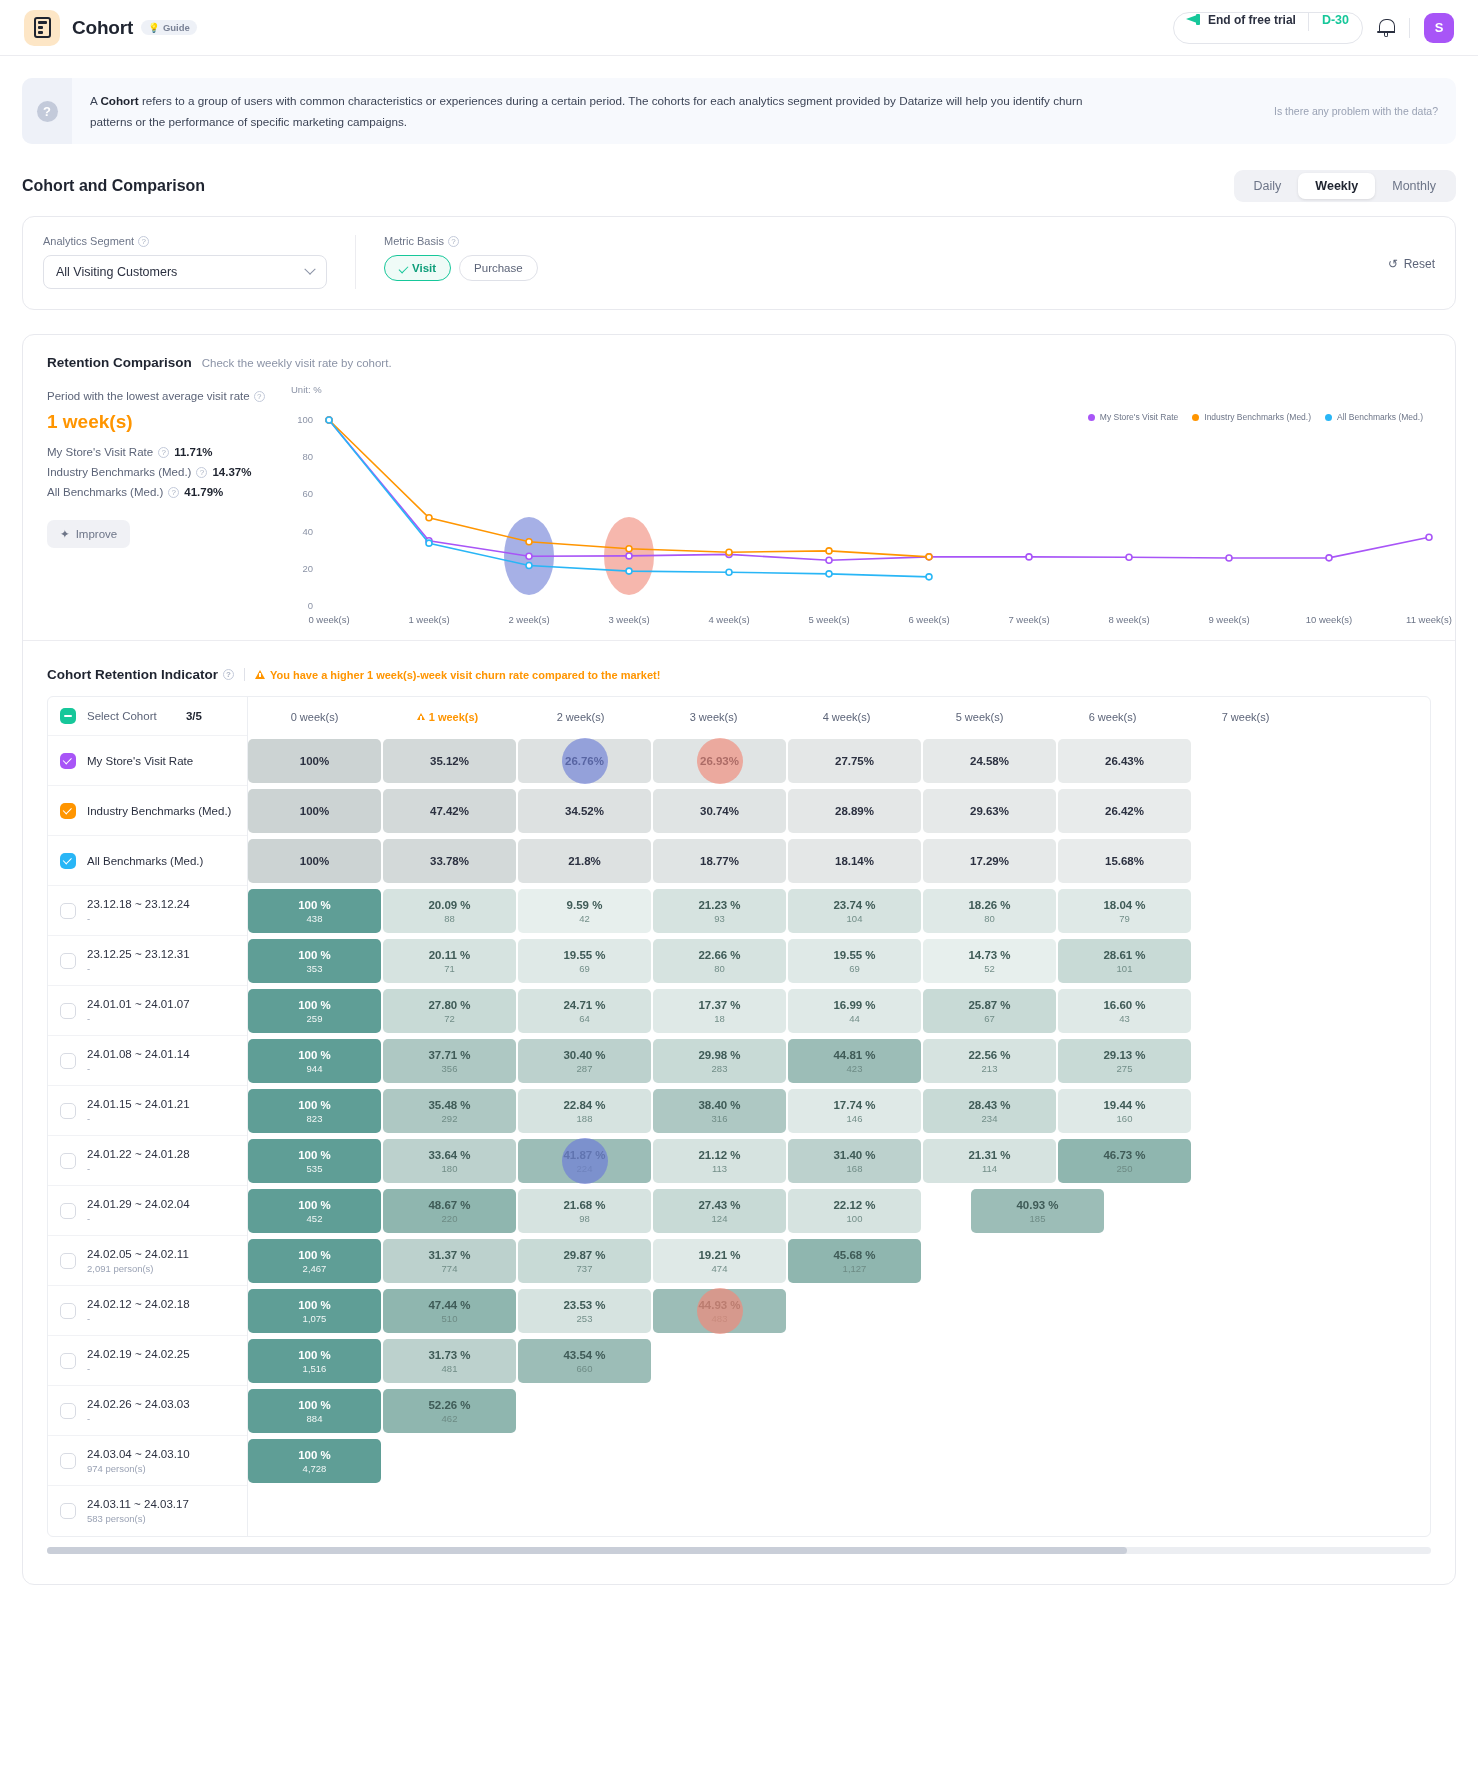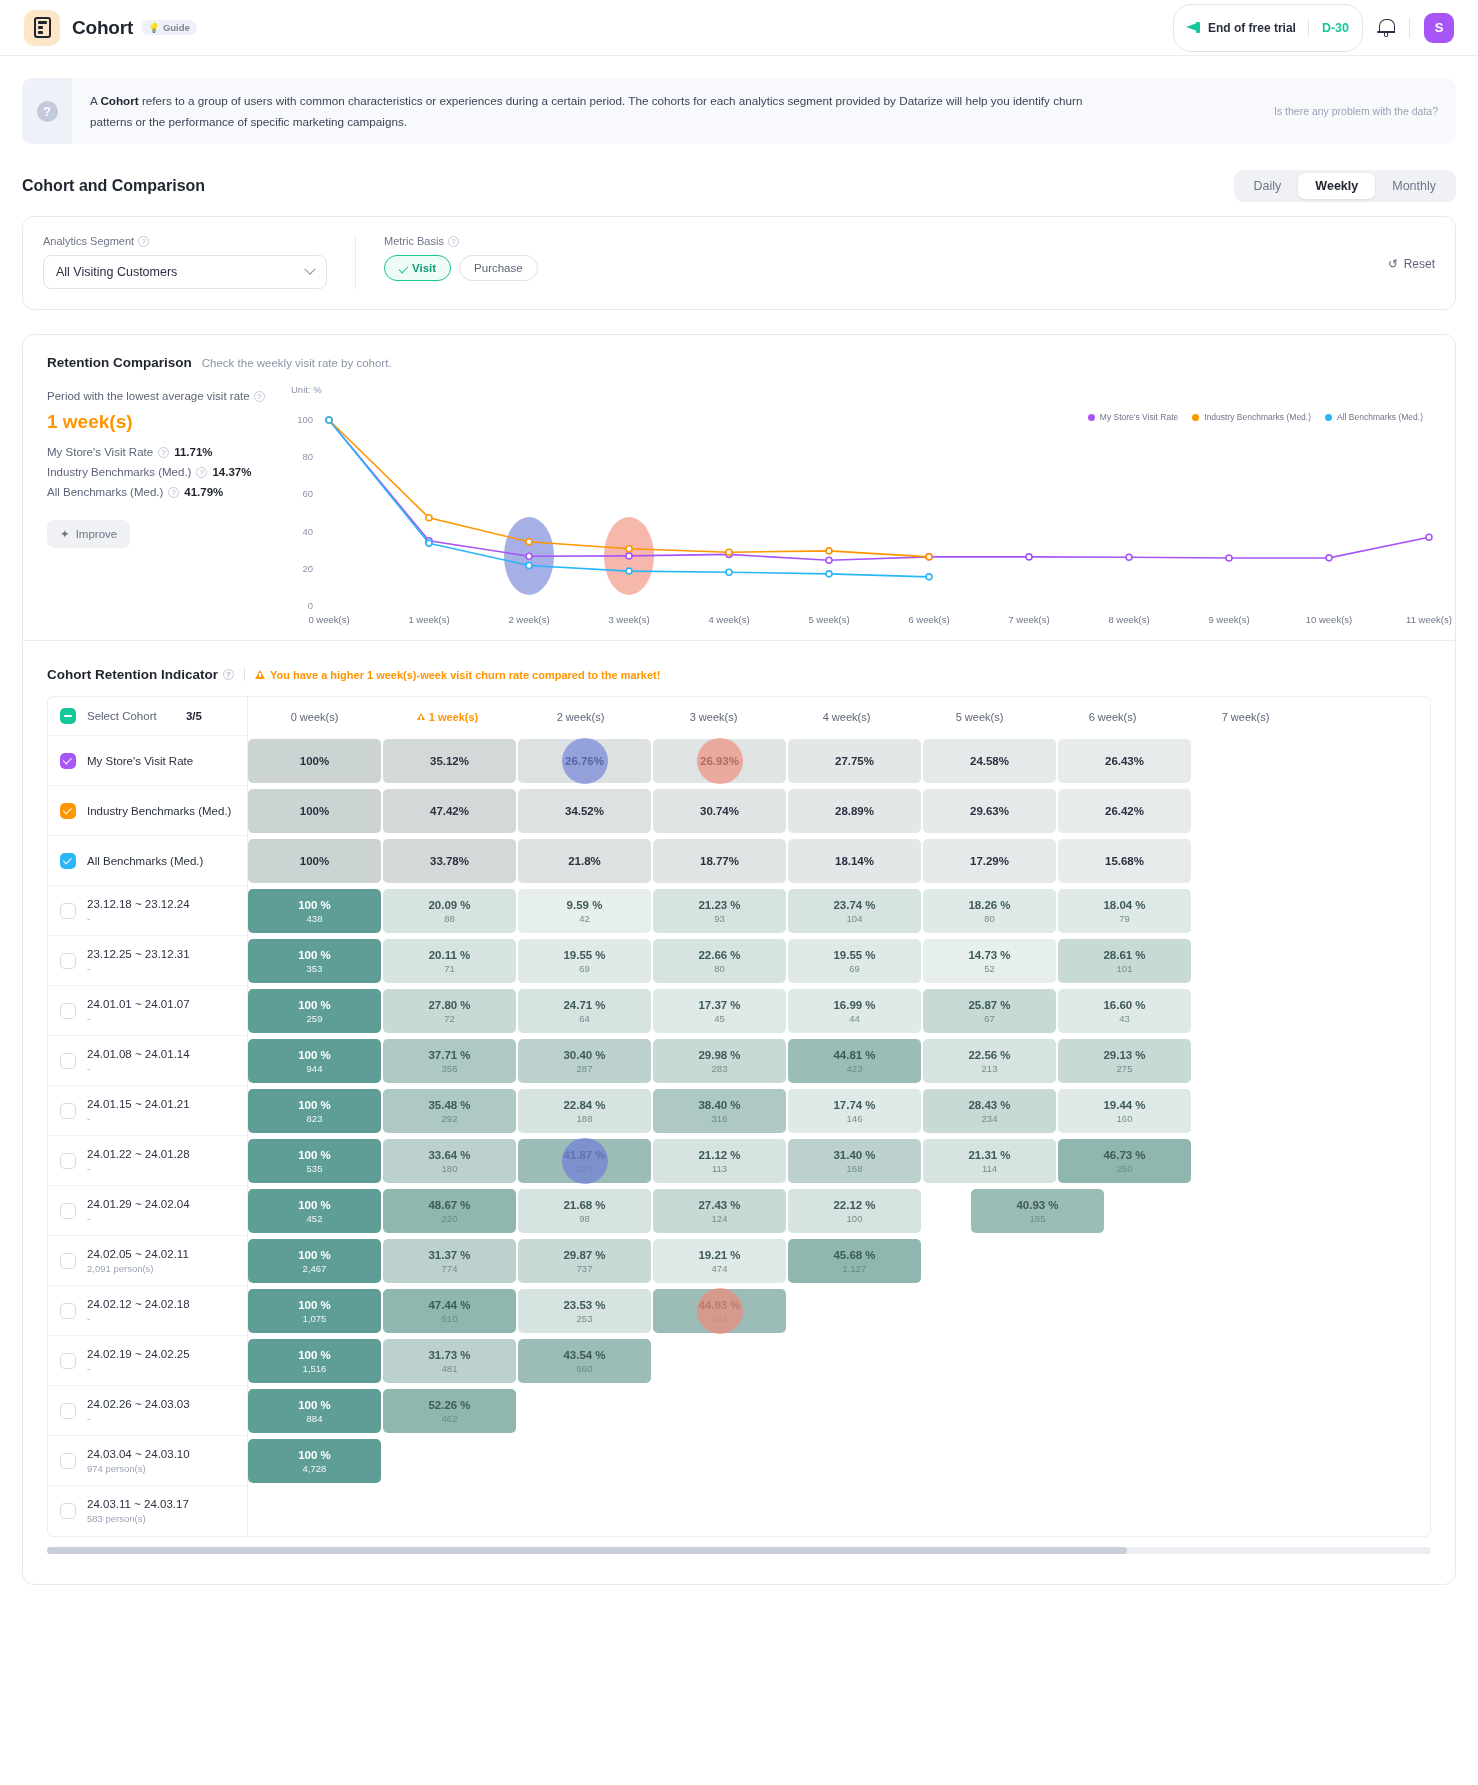--- a/index.html
+++ b/index.html
@@ -36,22 +36,22 @@
     box-shadow: 0 5px 0 0 #1f2430;
   }
   .page-title{ font-size:19px; font-weight:700; letter-spacing:-0.2px;}
   .guide-chip{
     margin-left:8px;display:inline-flex;align-items:center;gap:3px;
     background:#eef1f7;color:#7a8296;border-radius:10px;
     padding:2px 7px;font-size:9.5px;font-weight:600;
   }
   .topbar-right{ margin-left:auto; display:flex; align-items:center; gap:14px;}
   .trial-pill{
-    display:flex;align-items:center;border:1px solid #e3e5eb;border-radius:18px;
-    height:48px;overflow:hidden;background:#fff;
+    display:flex;align-items:flex-start;border:1px solid #e3e5eb;border-radius:18px;
+    height:32px;overflow:hidden;background:#fff;
   }
   .trial-left{display:flex;align-items:center;gap:7px;padding:0 12px;font-size:12px;font-weight:600;color:#2b3040;}
   .trial-sep{width:1px;height:18px;background:#e3e5eb;}
   .trial-right{padding:0 13px;font-size:12.5px;font-weight:700;color:#16c79a;}
   .megaphone{width:15px;height:11px;position:relative;}
   .megaphone i{
     display:block;position:absolute;left:0;top:1px;width:0;height:0;
     border-top:4.5px solid transparent;border-bottom:4.5px solid transparent;
     border-right:11px solid #16c79a;
   }
@@ -696,21 +696,21 @@
               <div class="dcell" style="background: rgb(200, 218, 214); color: rgb(63, 91, 87);">
                 <div class="dval" style="color: rgb(63, 91, 87);">27.80 %</div>
                 <div class="dcnt" style="color: rgb(106, 135, 129);">72</div>
               </div>
               <div class="dcell" style="background: rgb(214, 227, 224); color: rgb(63, 91, 87);">
                 <div class="dval" style="color: rgb(63, 91, 87);">24.71 %</div>
                 <div class="dcnt" style="color: rgb(106, 135, 129);">64</div>
               </div>
               <div class="dcell" style="background: rgb(223, 233, 231); color: rgb(63, 91, 87);">
                 <div class="dval" style="color: rgb(63, 91, 87);">17.37 %</div>
-                <div class="dcnt" style="color: rgb(106, 135, 129);">45</div>
+                <div class="dcnt" style="color: rgb(106, 135, 129);">18</div>
               </div>
               <div class="dcell" style="background: rgb(223, 233, 231); color: rgb(63, 91, 87);">
                 <div class="dval" style="color: rgb(63, 91, 87);">16.99 %</div>
                 <div class="dcnt" style="color: rgb(106, 135, 129);">44</div>
               </div>
               <div class="dcell" style="background: rgb(200, 218, 214); color: rgb(63, 91, 87);">
                 <div class="dval" style="color: rgb(63, 91, 87);">25.87 %</div>
                 <div class="dcnt" style="color: rgb(106, 135, 129);">67</div>
               </div>
               <div class="dcell" style="background: rgb(223, 233, 231); color: rgb(63, 91, 87);">

